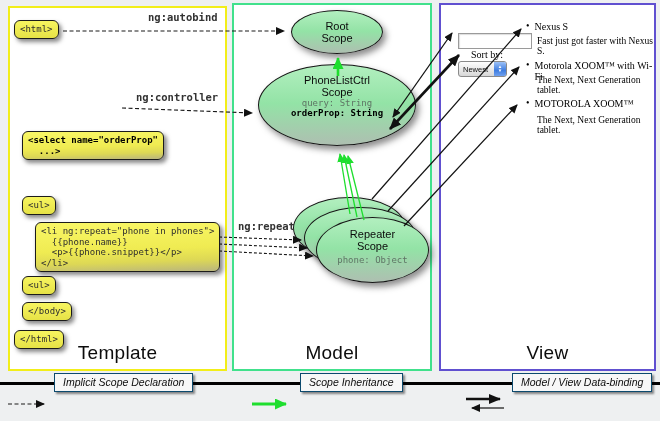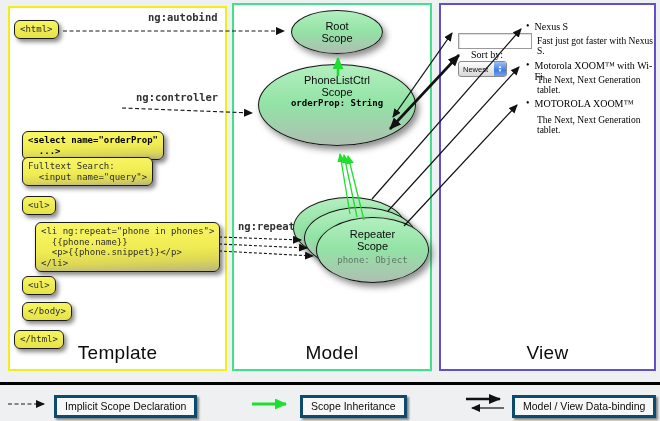--- a/index.html
+++ b/index.html
@@ -40,65 +40,64 @@
   .v-select .sel-text{font-size:7.5px;font-weight:normal;color:#111;padding-left:4px;flex:1;}
   .v-select .stepper{width:12px;height:100%;
             background:linear-gradient(#9cc1f7,#3f7de0 60%,#6ea0ef);
             display:flex;flex-direction:column;align-items:center;justify-content:center;
             color:#fff;font-size:4.5px;line-height:4.5px;}
   .v-item-title{position:absolute;z-index:1;font-size:10px;display:flex;gap:5px;}
   .v-item-title .bullet{font-size:10px;line-height:10px;}
   .v-item-desc{position:absolute;z-index:1;font-size:9.5px;}
   
   #separator{position:absolute;left:0;top:382px;width:660px;height:3px;background:#000;z-index:2;}
-  .legend-box{position:absolute;top:395px;z-index:2;font-size:10.5px;color:#0c0c0c;
-              padding:2px 8px 3px 8px;border:3px solid #0c4a6e;background:#f7f7f7;
-              box-shadow:2px 2px 2px rgba(0,0,0,.45);white-space:nowrap;}
+  .legend-box{position:absolute;top:373px;z-index:2;font-size:10.5px;color:#0c0c0c;
+              padding:2px 8px 3px 8px;border:1px solid #0c4a6e;background:#f7f7f7;
+              box-shadow:2px 2px 2px rgba(0,0,0,.45);white-space:nowrap;font-style:italic;}
   #connectors{position:absolute;left:0;top:0;z-index:3;pointer-events:none;}
 </style>
 </head>
 <body>
 
 <div id="stage">
 
   <div class="panel" id="panel-template">
     <div class="panel-label">Template</div>
   </div>
   <div class="panel" id="panel-model">
     <div class="panel-label">Model</div>
   </div>
   <div class="panel" id="panel-view">
     <div class="panel-label">View</div>
   </div>
 
   <div class="code-box small ws-pre" style="left:14px;top:20px;">&lt;html&gt;</div>
   <div class="code-box bold ws-pre" style="left:22px;top:131px;">&lt;select name="orderProp"
   ...&gt;</div>
-  <div class="code-box ws-pre" style="left:22px;top:157px;">Fulltext Search:
-  &lt;input name="query"&gt;</div>
   <div class="code-box small ws-pre" style="left:22px;top:196px;">&lt;ul&gt;</div>
   <div class="code-box ws-pre" style="left:35px;top:222px;">&lt;li ng:repeat="phone in phones"&gt;
   {{phone.name}}
   &lt;p&gt;{{phone.snippet}}&lt;/p&gt;
 &lt;/li&gt;</div>
   <div class="code-box small ws-pre" style="left:22px;top:276px;">&lt;ul&gt;</div>
   <div class="code-box small ws-pre" style="left:22px;top:302px;">&lt;/body&gt;</div>
   <div class="code-box small ws-pre" style="left:14px;top:330px;">&lt;/html&gt;</div>
 
   <div class="directive-label" style="left:148px;top:11px;">ng:autobind</div>
   <div class="directive-label" style="left:136px;top:91px;">ng:controller</div>
   <div class="directive-label" style="left:238px;top:220px;">ng:repeat</div>
 
   <div class="ellipse" style="left:291px;top:10px;width:92px;height:44px;padding-top:9px;">
     <div class="etitle ws-pre">Root
 Scope</div>
   </div>
   <div class="ellipse" style="left:258px;top:64px;width:158px;height:82px;padding-top:9px;">
     <div class="etitle ws-pre">PhoneListCtrl
 Scope</div>
+    <div class="eprop">query: String</div>
     <div class="eprop bold">orderProp: String</div>
   </div>
   <div class="ellipse" style="left:293px;top:197px;width:113px;height:62px;"></div>
   <div class="ellipse" style="left:304px;top:207px;width:113px;height:62px;"></div>
   <div class="ellipse" style="left:316px;top:217px;width:113px;height:66px;padding-top:10px;">
     <div class="etitle ws-pre">Repeater
 Scope</div>
     <div class="eprop" style="margin-top:3px;">phone: Object</div>
   </div>
 

